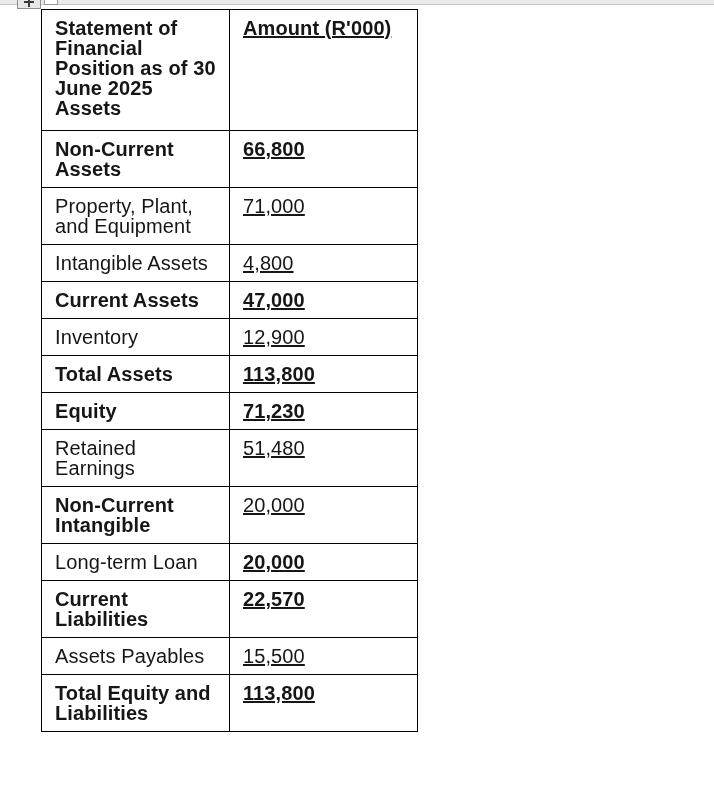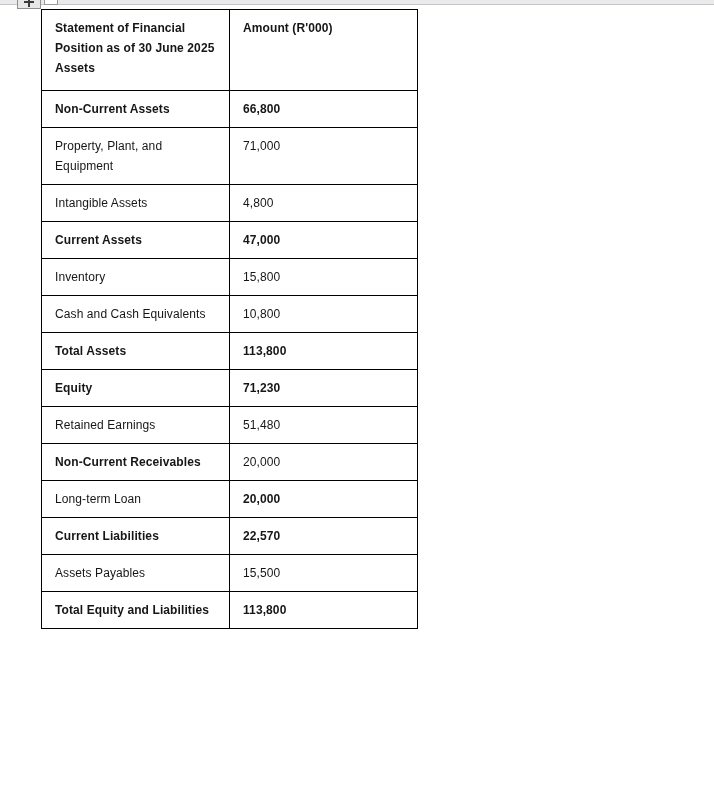--- a/index.html
+++ b/index.html
@@ -63,28 +63,28 @@
     position: absolute;
     left: 41px; top: 9px;
     width: 376px;
     border-collapse: collapse;
     table-layout: fixed;
   }
   .fin-table td {
     border: 1.5px solid #000000;
     vertical-align: top;
     padding: 8px 12px 8px 13px;
-    font-size: 12px;
+    font-size: 20px;
     line-height: 20px;
     color: #161616;
     font-weight: 400;
     letter-spacing: 0.1px;
   }
   .fin-table td.col-label { width: 188px; }
-  .fin-table td.col-value { width: 188px; }
+  .fin-table td.col-value { width: 188px; text-decoration: underline; }
   .fin-table tr.header-row td { padding-bottom: 12px; }
   .fin-table td.bold { font-weight: 700; }
 </style>
 </head>
 <body>
 
 <div class="toolbar-edge"></div>
 
 <div class="table-handle">
   <span class="move-glyph"></span>
@@ -110,40 +110,36 @@
       <tr>
         <td class="col-label">Intangible Assets</td>
         <td class="col-value">4,800</td>
       </tr>
       <tr>
         <td class="col-label bold">Current Assets</td>
         <td class="col-value bold">47,000</td>
       </tr>
       <tr>
         <td class="col-label">Inventory</td>
-        <td class="col-value">15,800</td>
-      </tr>
-      <tr>
-        <td class="col-label">Cash and Cash Equivalents</td>
-        <td class="col-value">10,800</td>
+        <td class="col-value">12,900</td>
       </tr>
       <tr>
         <td class="col-label bold">Total Assets</td>
         <td class="col-value bold">113,800</td>
       </tr>
       <tr>
         <td class="col-label bold">Equity</td>
         <td class="col-value bold">71,230</td>
       </tr>
       <tr>
         <td class="col-label">Retained Earnings</td>
         <td class="col-value">51,480</td>
       </tr>
       <tr>
-        <td class="col-label bold">Non-Current Receivables</td>
+        <td class="col-label bold">Non-Current Intangible</td>
         <td class="col-value">20,000</td>
       </tr>
       <tr>
         <td class="col-label">Long-term Loan</td>
         <td class="col-value bold">20,000</td>
       </tr>
       <tr>
         <td class="col-label bold">Current Liabilities</td>
         <td class="col-value bold">22,570</td>
       </tr>

